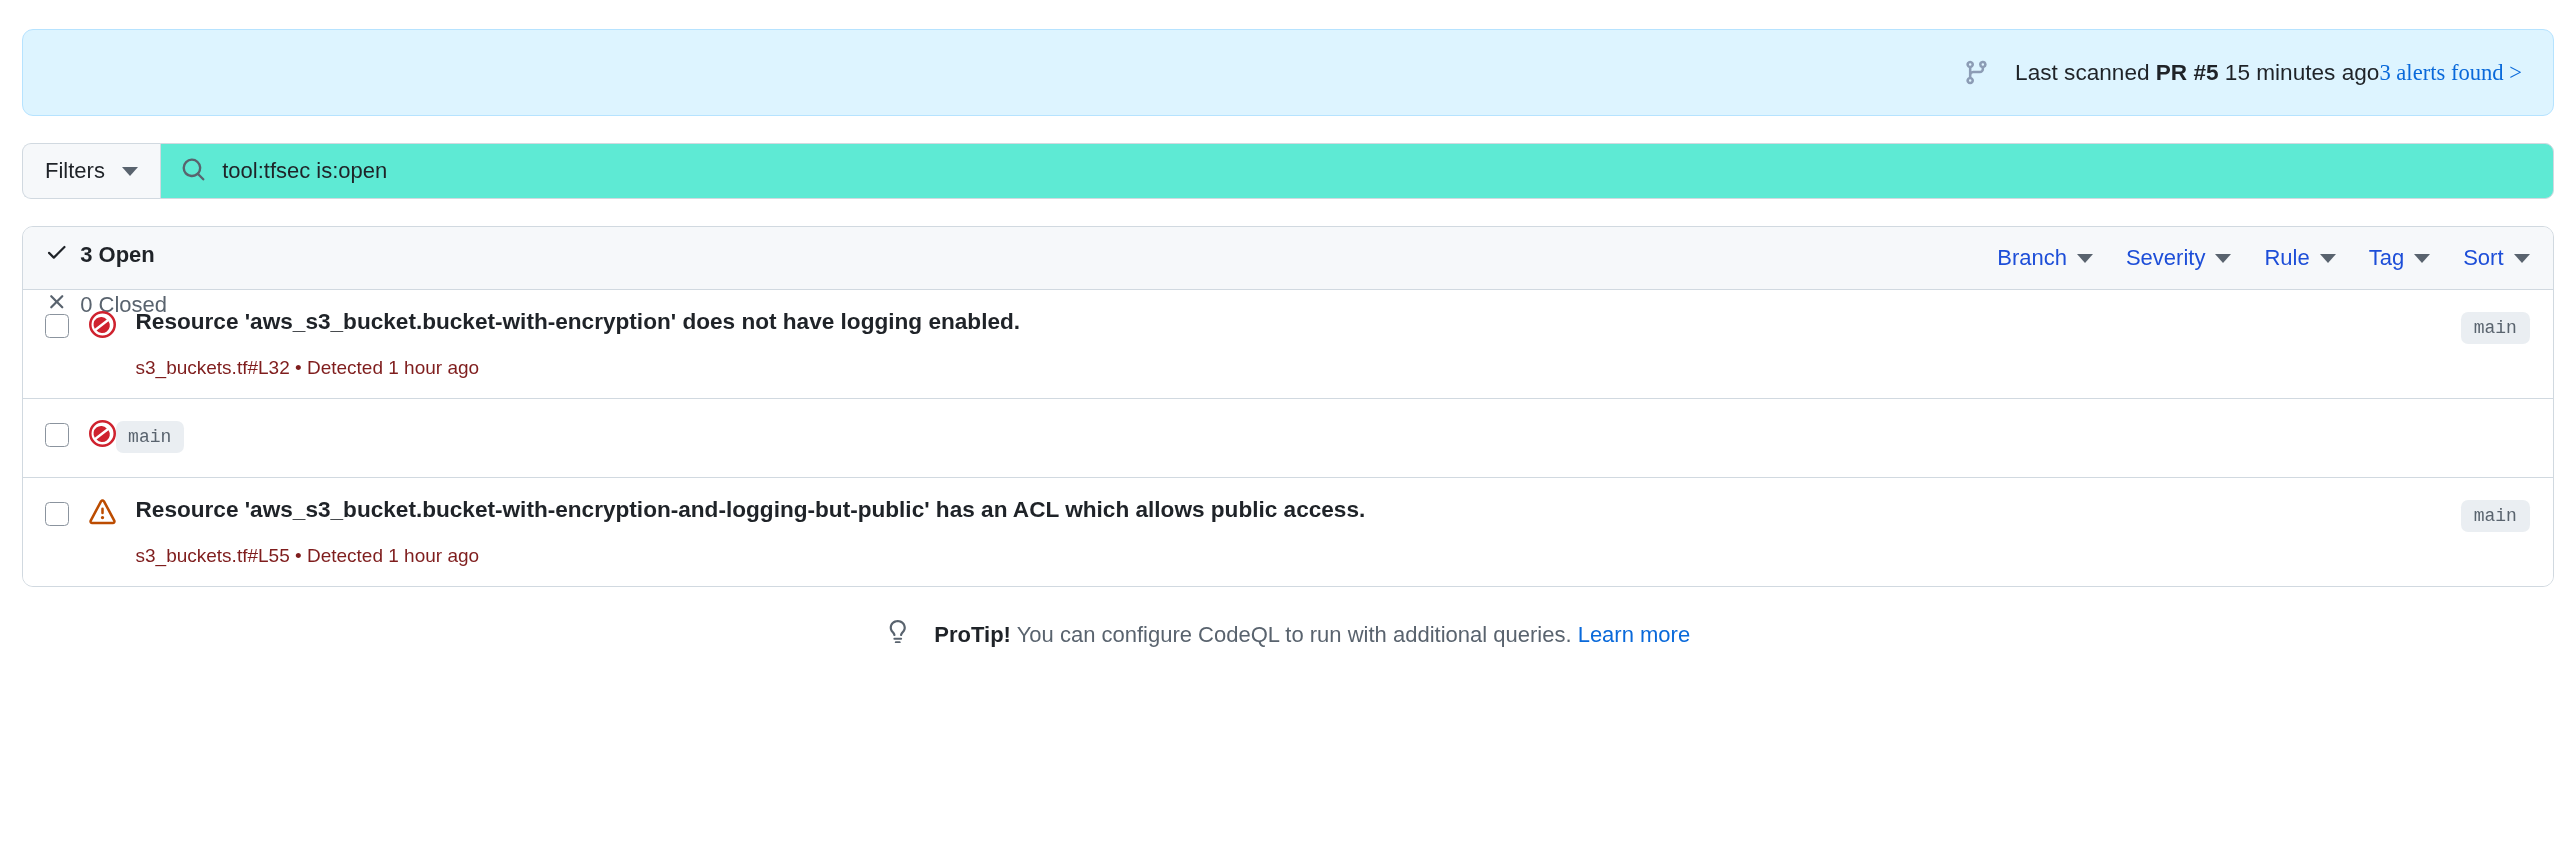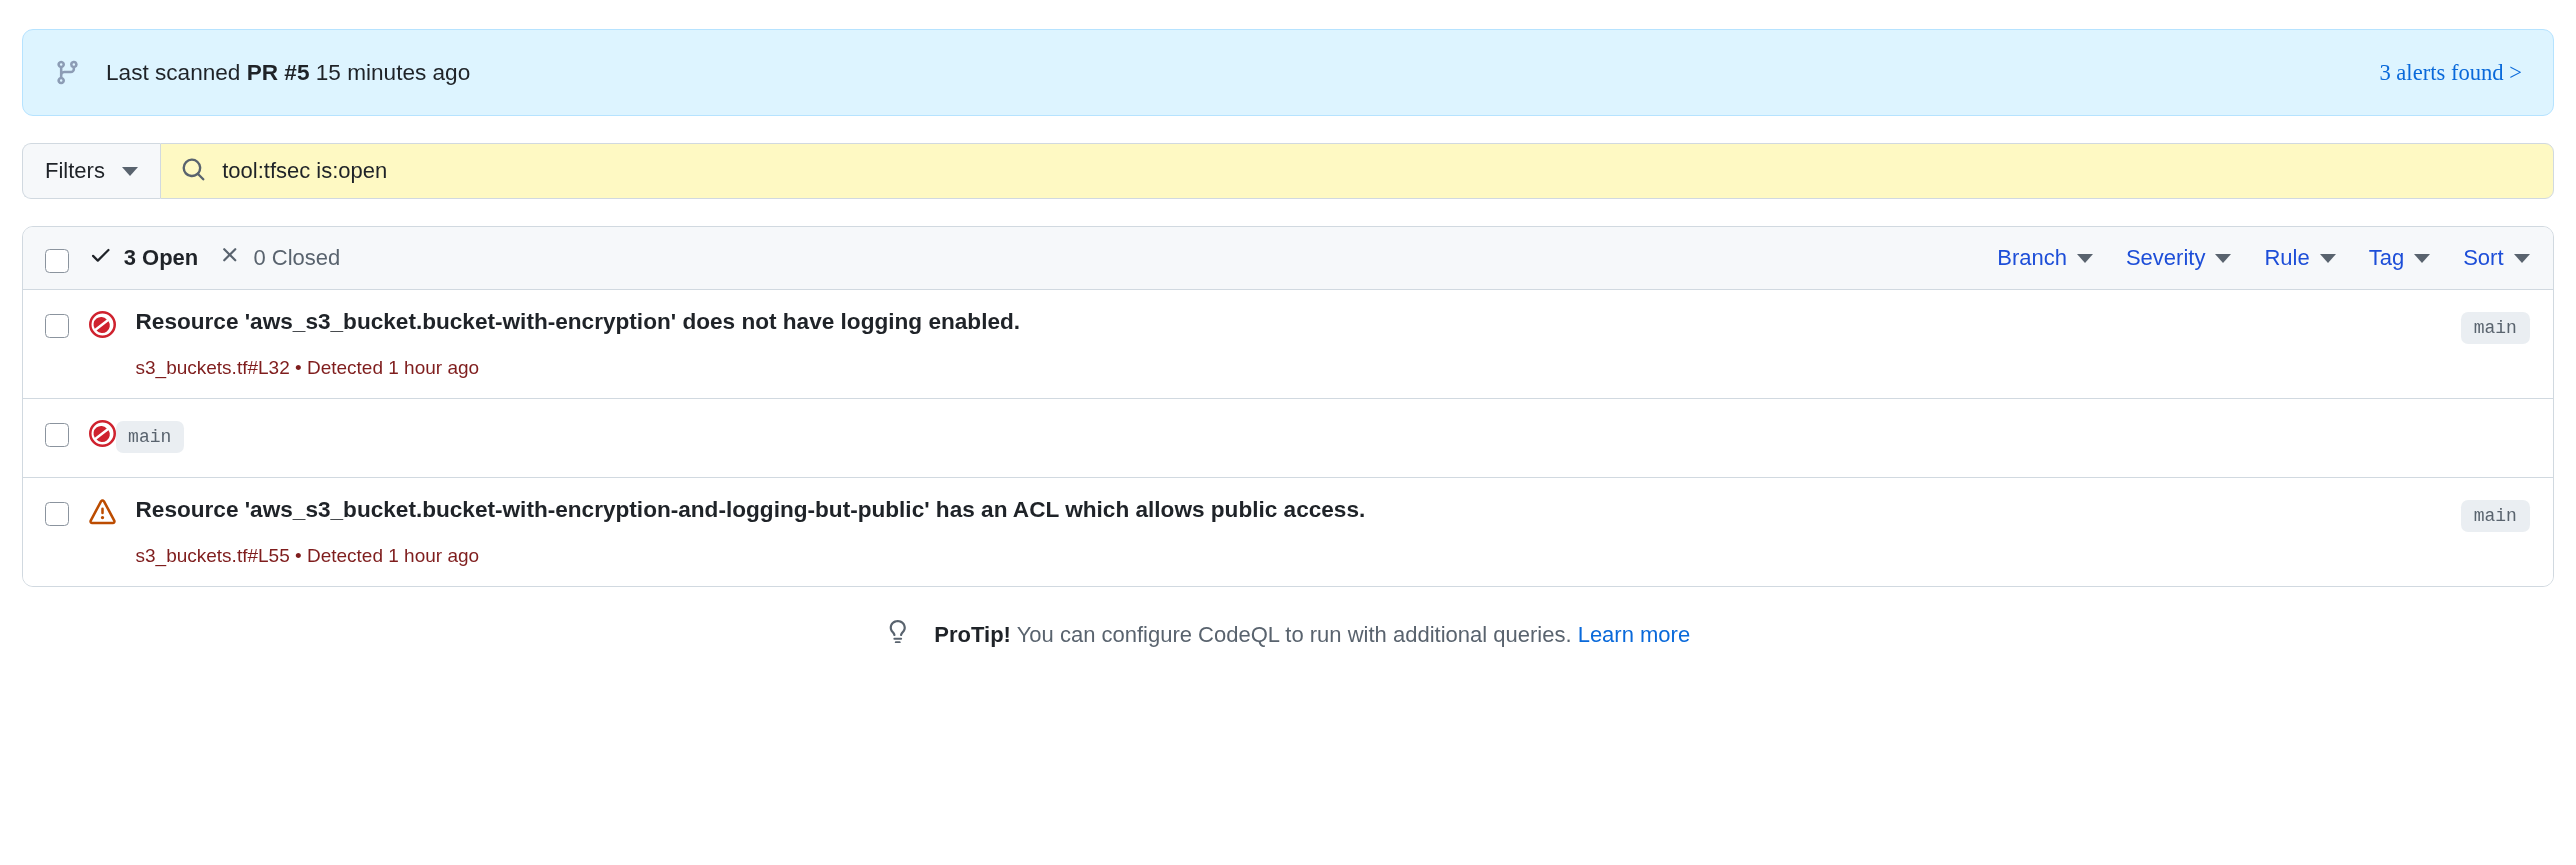--- a/index.html
+++ b/index.html
@@ -53,21 +53,21 @@
 
   
   .scan-banner {
     margin-top: 29px;
     background: #ddf4ff;
     border: 0.9px solid #b6e3ff;
     border-radius: 11px;
     height: 87px;
     display: flex;
     align-items: center;
-    justify-content: space-between;
+    justify-content: flex-end;
     padding: 0 31px;
   }
   .scan-left {
     display: flex;
     align-items: center;
     gap: 25px;
   }
   .branch-icon { display: flex; align-items: center; }
   .scan-text {
     font-size: 22.6px;
@@ -102,21 +102,21 @@
     padding: 0 22px;
     font-size: 22px;
     color: #1f2328;
     cursor: pointer;
     white-space: nowrap;
   }
   .search-box {
     flex: 1;
     border: 0.9px solid #d1d9e0;
     border-radius: 0 9px 9px 0;
-    background: #fef9c3;
+    background: #5eead4;
     display: flex;
     align-items: center;
     gap: 16.3px;
     padding: 0 20px;
     cursor: text;
   }
   .search-value {
     font-size: 22px;
     color: #1f2328;
   }
@@ -139,21 +139,21 @@
   }
   .alerts-head {
     background: #f6f8fa;
     border-bottom: 0.9px solid #d1d9e0;
     height: 63px;
     display: flex;
     align-items: center;
     justify-content: space-between;
     padding: 0 23.5px 0 22px;
   }
-  .head-left { display: flex; align-items: flex-end; gap: 20px; }
+  .head-left { display: flex; align-items: flex-start; gap: 20px; flex-direction: column; }
   .head-right { display: flex; align-items: center; gap: 33px; }
 
   .cbox {
     width: 23.5px; height: 23.5px;
     border: 0.9px solid #8b949e;
     border-radius: 4.5px;
     background: #fff;
     cursor: pointer;
     flex: none;
   }

